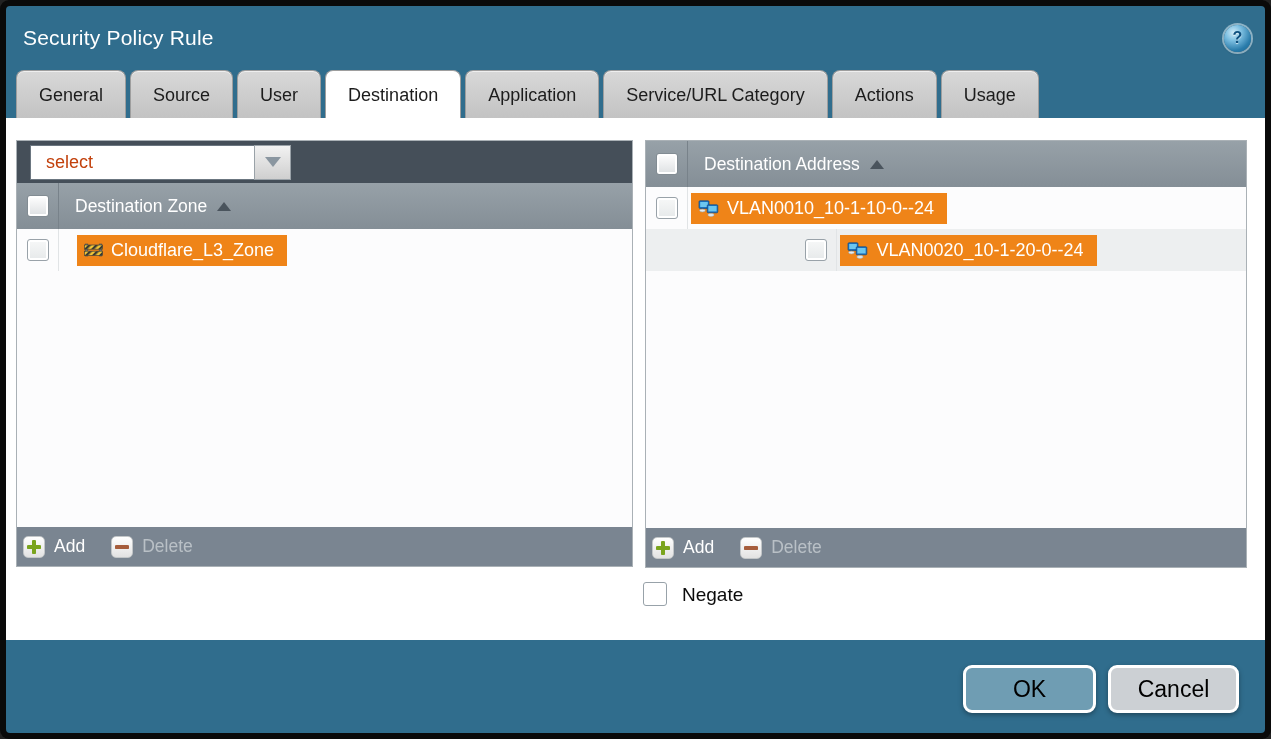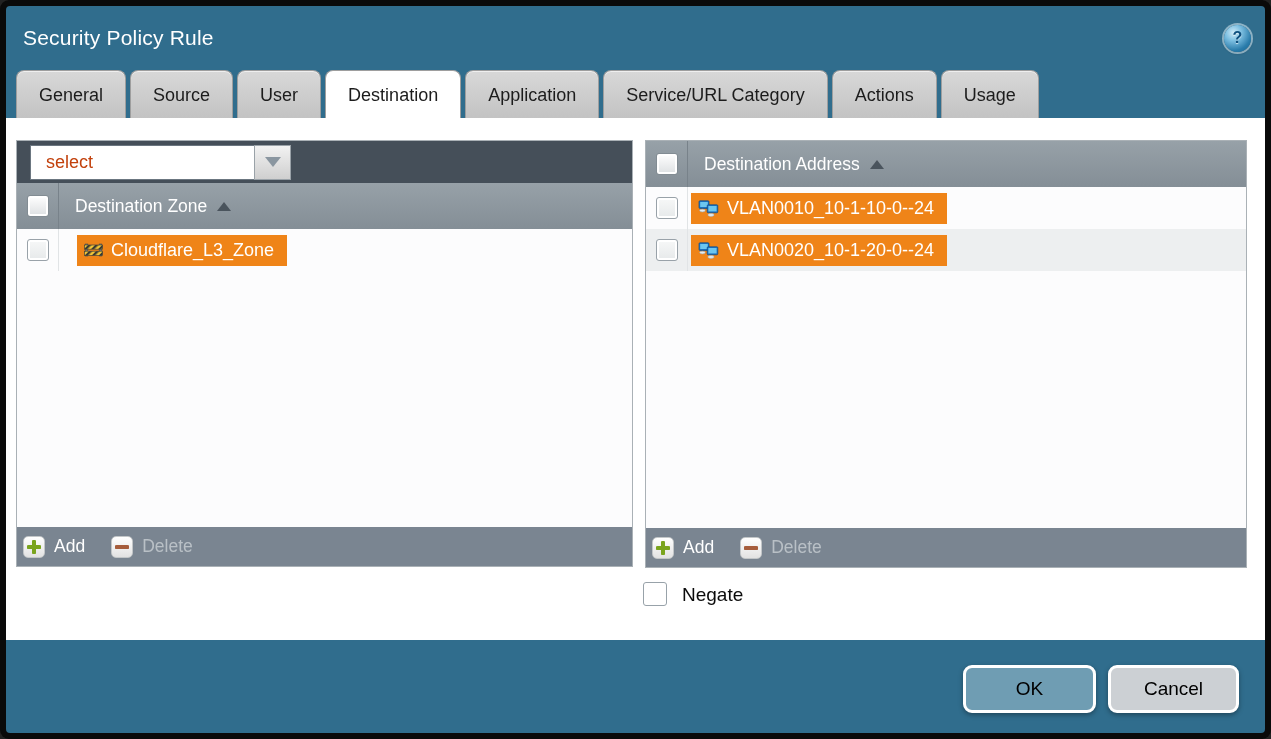--- a/index.html
+++ b/index.html
@@ -51,21 +51,21 @@
   .cbcell { width:42px; height:100%; display:flex; align-items:center; justify-content:center; flex:0 0 auto; }
   .col-header .cbcell { border-right:1px solid #78828a; }
   .cb-col { width:22px; height:22px; border-radius:3px; border:1px solid #828c93;
     background:linear-gradient(#ffffff,#dde0e2); box-shadow:inset 0 0 0 2px #ffffff; cursor:pointer; }
   .col-title { margin-left:16px; }
   .sort-asc { width:0; height:0; border-left:7px solid transparent; border-right:7px solid transparent; border-bottom:9px solid #4a545d; margin-left:10px; }
 
   
   .panel-body { flex:1 1 auto; background:#fcfcfd; overflow:hidden; }
   .list-row { height:42px; display:flex; align-items:center; cursor:pointer; }
-  .list-row.alt { background:#edeff0; }
+  .list-row.alt { background:#edeff0;justify-content:center; }
   .list-row .cbcell { border-right:1px solid #e1e4e6; }
   .cb-row { width:22px; height:22px; border-radius:3px; border:1px solid #99a2a9;
     background:linear-gradient(#f7f8f8,#e6e9ea); box-shadow:inset 0 0 0 2px #ffffff; cursor:pointer; }
   .chip { display:inline-flex; align-items:center; gap:8px; height:31px; padding:0 13px 0 7px;
     background:#ef8418; color:#ffffff; font-size:18px; white-space:nowrap; }
   .panel.left  .chip { margin-left:18px; }
   .panel.right .chip { margin-left:3px; }
 
   
   .panel-footer { height:39px; background:#7a8591; display:flex; align-items:center; padding-left:6px; gap:26px; flex:0 0 auto; }
@@ -75,21 +75,21 @@
     border:1px solid #c2c6c8; display:flex; align-items:center; justify-content:center; }
 
   
   .negate-row { position:absolute; top:464px; left:637px; display:flex; align-items:flex-end; gap:15px; }
   .cb-negate { width:24px; height:24px; background:#ffffff; border:1px solid #98a2a9; border-radius:3px; cursor:pointer; }
   .negate-label { font-size:19px; color:#0b0b0b; }
 
   
   .dialog-footer { position:absolute; bottom:0; left:0; width:1259px; height:93px; }
   .btn { position:absolute; top:25px; height:48px; border:3px solid #ffffff; border-radius:9px;
-    font-size:19px; color:#000000; font-family:"Liberation Sans", sans-serif; cursor:pointer;
+    font-size:23px; color:#000000; font-family:"Liberation Sans", sans-serif; cursor:pointer;
     box-shadow:0 2px 5px rgba(0,0,0,0.35); }
   .btn-ok { right:169px; width:133px; background:#6f9db3; }
   .btn-cancel { right:26px; width:131px; background:#ccd0d4; }
 </style>
 </head>
 <body>
 
 <div class="screen">
   <div class="dialog">
 

